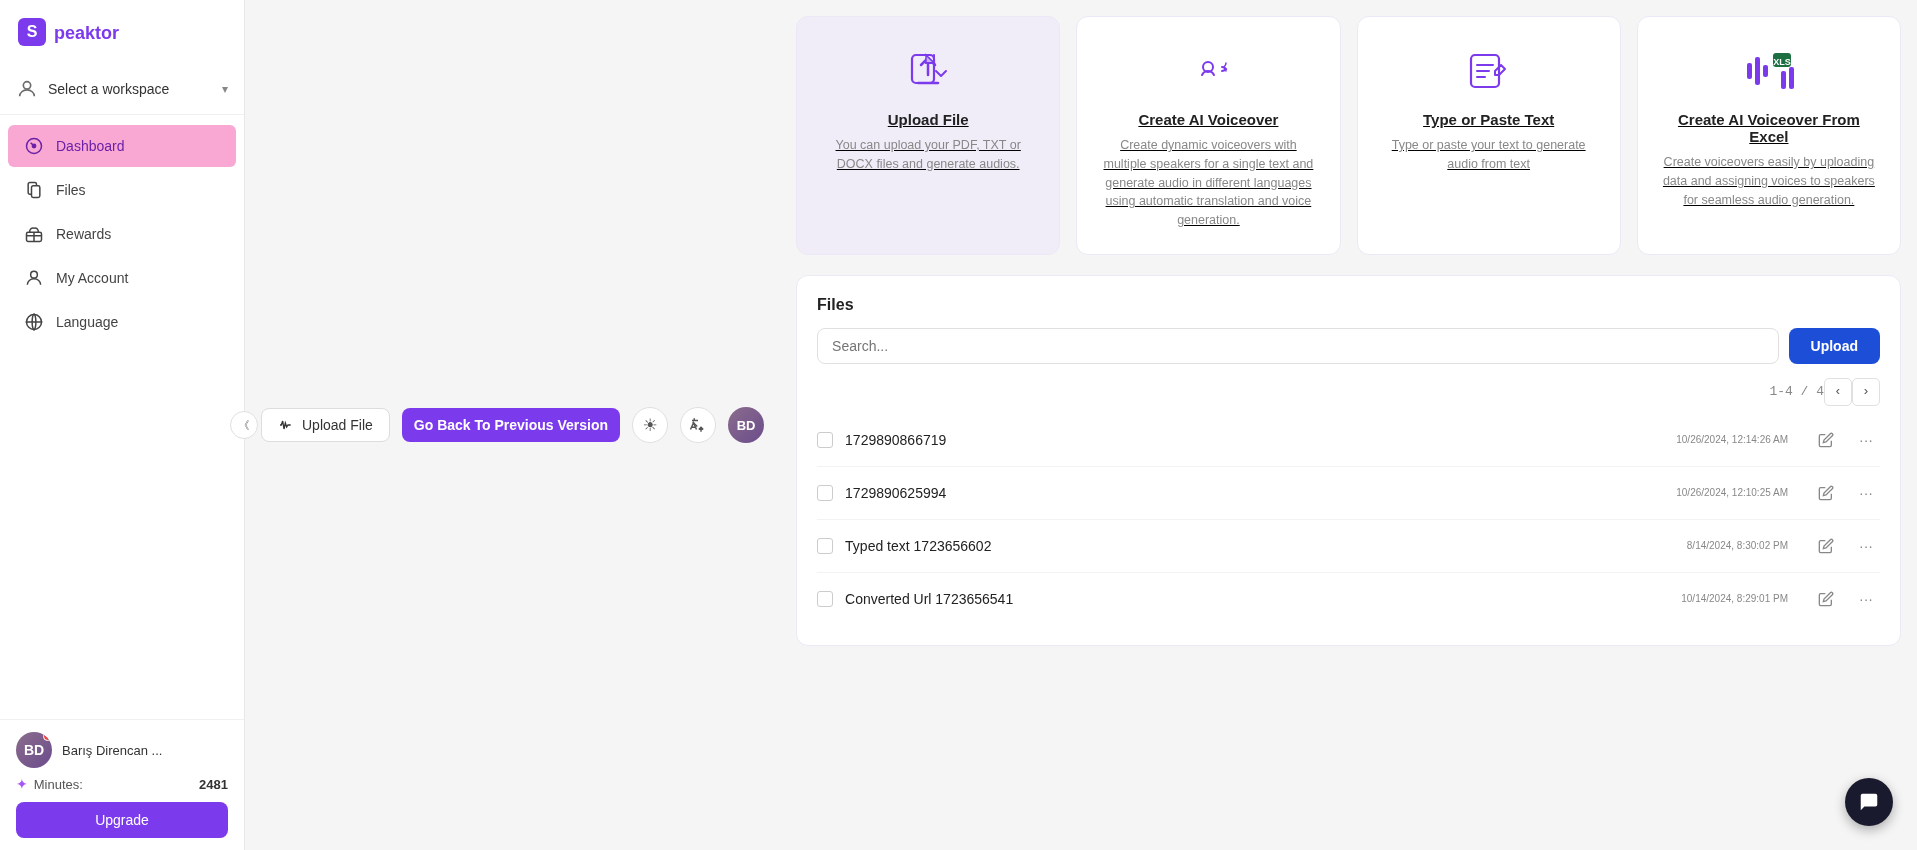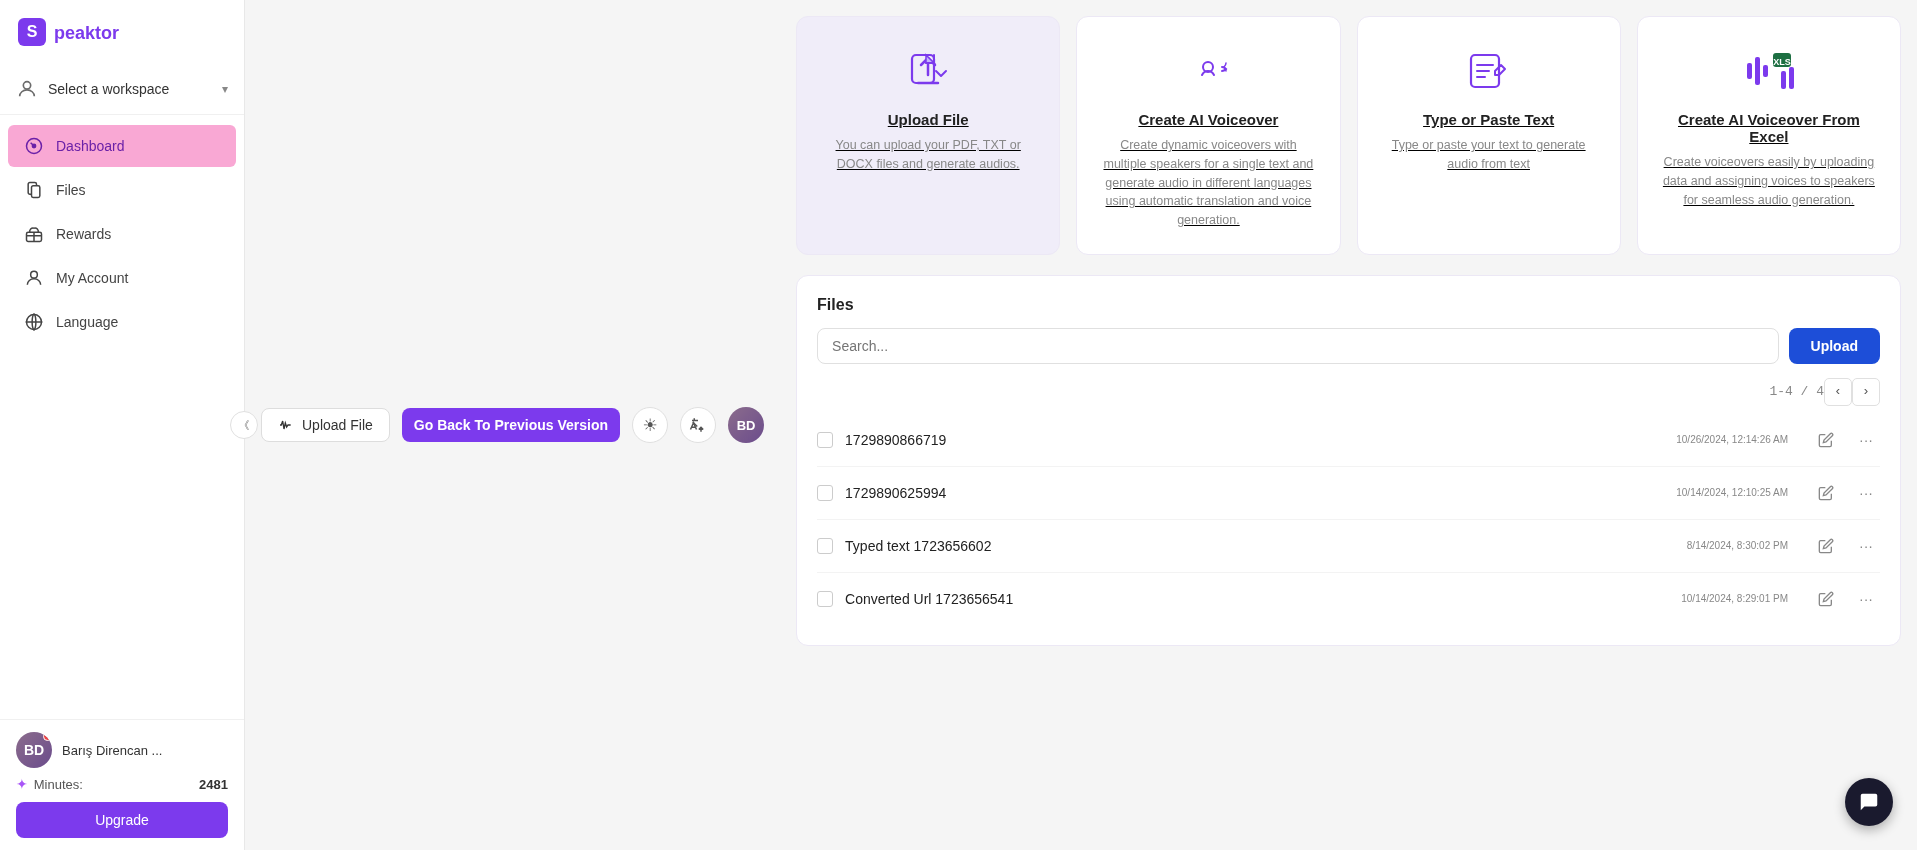--- a/index.html
+++ b/index.html
@@ -590,21 +590,21 @@
             <path d="M11 4H4a2 2 0 0 0-2 2v14a2 2 0 0 0 2 2h14a2 2 0 0 0 2-2v-7"></path>
             <path d="M18.5 2.5a2.121 2.121 0 0 1 3 3L12 15l-4 1 1-4 9.5-9.5z"></path>
           </svg>
         </div>
         <div class="file-action-btn">···</div>
       </div>
 
       <div class="file-row">
         <div class="file-checkbox"></div>
         <span class="file-name">1729890625994</span>
-        <span class="file-date">10/14/2024, 12:10:25 AM</span>
+        <span class="file-date">10/26/2024, 12:10:25 AM</span>
         <div class="file-action-btn">
           <svg width="16" height="16" viewBox="0 0 24 24" fill="none" stroke="currentColor" stroke-width="2">
             <path d="M11 4H4a2 2 0 0 0-2 2v14a2 2 0 0 0 2 2h14a2 2 0 0 0 2-2v-7"></path>
             <path d="M18.5 2.5a2.121 2.121 0 0 1 3 3L12 15l-4 1 1-4 9.5-9.5z"></path>
           </svg>
         </div>
         <div class="file-action-btn">···</div>
       </div>
 
       <div class="file-row">

